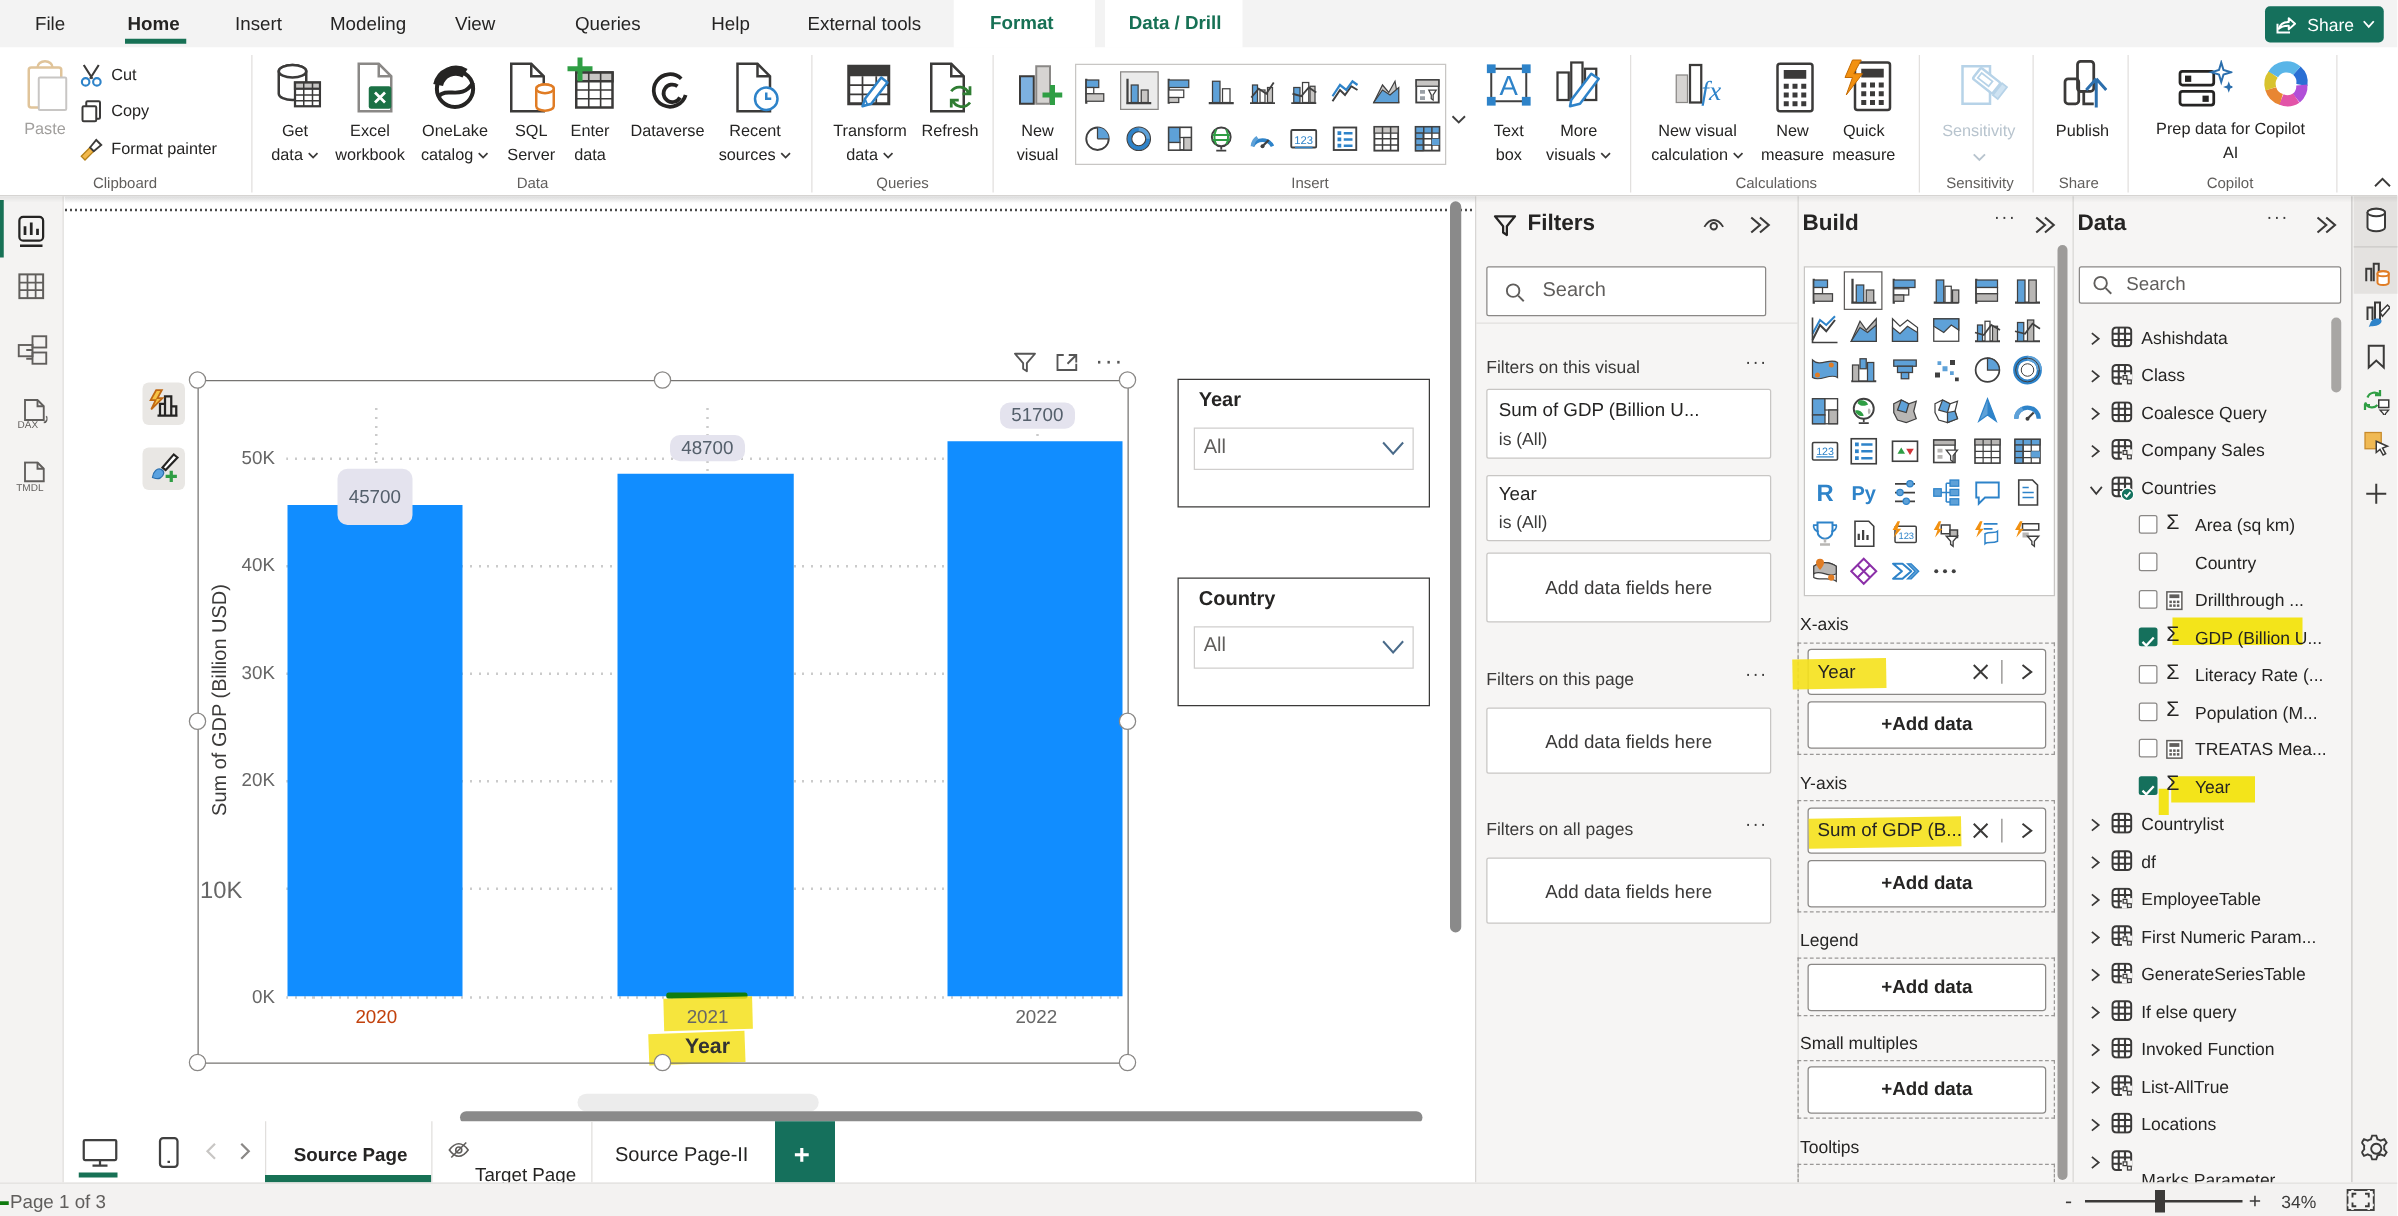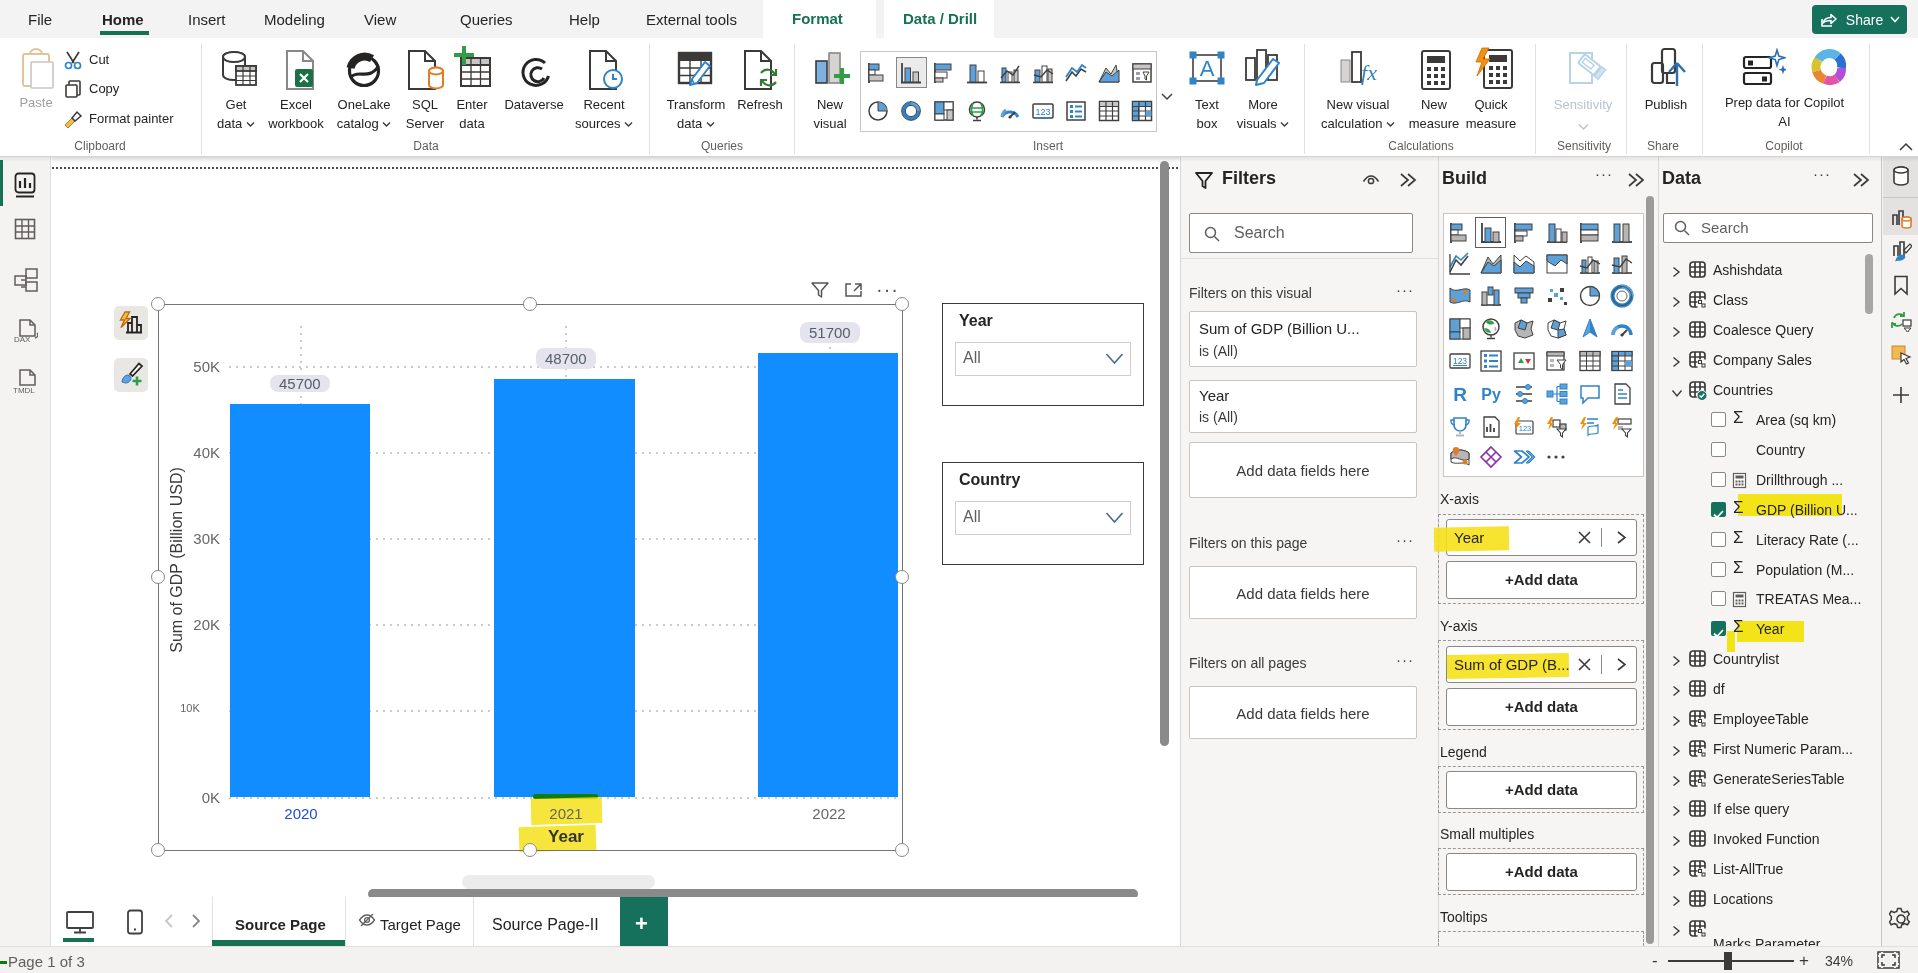--- a/index.html
+++ b/index.html
@@ -420,36 +420,36 @@
 <div style="position:absolute;left:108px;top:287px;white-space:nowrap;">
       <div style="width:60px;text-align:right;font-size:15px;color:#666">40K</div>
     </div>
 <div style="position:absolute;left:108px;top:373px;white-space:nowrap;">
       <div style="width:60px;text-align:right;font-size:15px;color:#666">30K</div>
     </div>
 <div style="position:absolute;left:108px;top:459px;white-space:nowrap;">
       <div style="width:60px;text-align:right;font-size:15px;color:#666">20K</div>
     </div>
 <div style="position:absolute;left:108px;top:545px;white-space:nowrap;">
-      <div style="width:60px;text-align:center;font-size:11px;color:#666">10K</div>
+      <div style="width:60px;text-align:left;font-size:19px;color:#666">10K</div>
     </div>
 <div style="position:absolute;left:108px;top:632px;white-space:nowrap;">
       <div style="width:60px;text-align:right;font-size:15px;color:#666">0K</div>
     </div>
 <div style="position:absolute;left:178px;top:247px;width:140px;height:393px;background:#118DFF"></div>
 <div style="position:absolute;left:442px;top:222px;width:141px;height:418px;background:#118DFF"></div>
 <div style="position:absolute;left:706px;top:196px;width:140px;height:444px;background:#118DFF"></div>
-<div style="position:absolute;left:218px;top:218px;white-space:nowrap;background:#e4e3ee;border-radius:8px;padding:0 9px;font-size:15px;color:#55606c">45700</div>
+<div style="position:absolute;left:218px;top:218px;white-space:nowrap;background:#e4e3ee;border-radius:8px;padding:14px 9px;font-size:15px;color:#55606c">45700</div>
 <div style="position:absolute;left:484px;top:191px;white-space:nowrap;background:#e4e3ee;border-radius:8px;padding:2px 9px;font-size:15px;color:#55606c">48700</div>
 <div style="position:absolute;left:748px;top:165px;white-space:nowrap;background:#e4e3ee;border-radius:8px;padding:2px 9px;font-size:15px;color:#55606c">51700</div>
 <div style="position:absolute;left:481px;top:637px;width:65px;height:5px;background:#107c10;border-radius:2px"></div>
 <div style="position:absolute;left:479px;top:641px;width:71px;height:26px;background:#f5e11b;opacity:0.85;transform:rotate(-1.5deg)"></div>
 <div style="position:absolute;left:467px;top:669px;width:77px;height:25px;background:#f5e11b;opacity:0.85;transform:rotate(-2deg)"></div>
 <div style="position:absolute;left:219px;top:648px;white-space:nowrap;">
-      <div style="width:60px;text-align:center;font-size:15px;color:#1d4ed8">2020</div>
+      <div style="width:60px;text-align:center;font-size:15px;color:#c2410c">2020</div>
     </div>
 <div style="position:absolute;left:484px;top:648px;white-space:nowrap;">
       <div style="width:60px;text-align:center;font-size:15px;color:#666">2021</div>
     </div>
 <div style="position:absolute;left:747px;top:648px;white-space:nowrap;">
       <div style="width:60px;text-align:center;font-size:15px;color:#666">2022</div>
     </div>
 <div style="position:absolute;left:434px;top:670px;white-space:nowrap;">
       <div style="width:160px;text-align:center;font-size:17px;font-weight:bold;color:#333">Year</div>
     </div>
@@ -520,21 +520,21 @@
       </svg></div>
 <div style="position:absolute;left:160px;top:0px;width:1px;height:49px;background:#e1dfdd"></div>
 <div style="position:absolute;left:183px;top:19px;white-space:nowrap;font-size:15px;font-weight:bold;color:#252423">Source Page</div>
 <div style="position:absolute;left:160px;top:43px;width:133px;height:6px;background:#177155"></div>
 <div style="position:absolute;left:293px;top:0px;width:1px;height:49px;background:#e1dfdd"></div>
 <div class="ic" style="left:306px;top:16px"><svg width="18" height="14" viewBox="0 0 18 14" style="">
         <path d="M1.5 7 C4 3.5 7 2 9 2 C11 2 14 3.5 16.5 7 C14 10.5 11 12 9 12 C7 12 4 10.5 1.5 7 Z" fill="none" stroke="#605e5c" stroke-width="1.3"></path>
         <circle cx="9" cy="7" r="2.4" fill="none" stroke="#605e5c" stroke-width="1.3"></circle>
         <path d="M3 13 L15 1" stroke="#605e5c" stroke-width="1.3"></path>
       </svg></div>
-<div style="position:absolute;left:328px;top:19px;white-space:nowrap;font-size:15px;color:#252423">Target Page</div>
+<div style="position:absolute;left:328px;top:35px;white-space:nowrap;font-size:15px;color:#252423">Target Page</div>
 <div style="position:absolute;left:421px;top:0px;width:1px;height:49px;background:#e1dfdd"></div>
 <div style="position:absolute;left:440px;top:19px;white-space:nowrap;font-size:16px;color:#252423">Source Page-II</div>
 <div style="position:absolute;left:568px;top:0px;width:1px;height:49px;background:#e1dfdd"></div>
 <div style="position:absolute;left:568px;top:0px;width:48px;height:49px;background:#15705c"></div>
 <div style="position:absolute;left:583px;top:14px;white-space:nowrap;"><span style="color:#fff;font-size:22px;font-weight:bold">+</span></div>
 </div>
 <div class="abs" style="left:1180px;top:157px;width:258px;height:789px;background:#f6f5f4;border-left:1px solid #d8d6d4">
 <div class="ic" style="left:13px;top:14px"><svg width="20" height="19" viewBox="0 0 20 19" style="">
         <path d="M2 2 H18 L11.5 10 V17 L8.5 15 V10 Z" fill="none" stroke="#252423" stroke-width="1.8" stroke-linejoin="round"></path>
       </svg></div>

